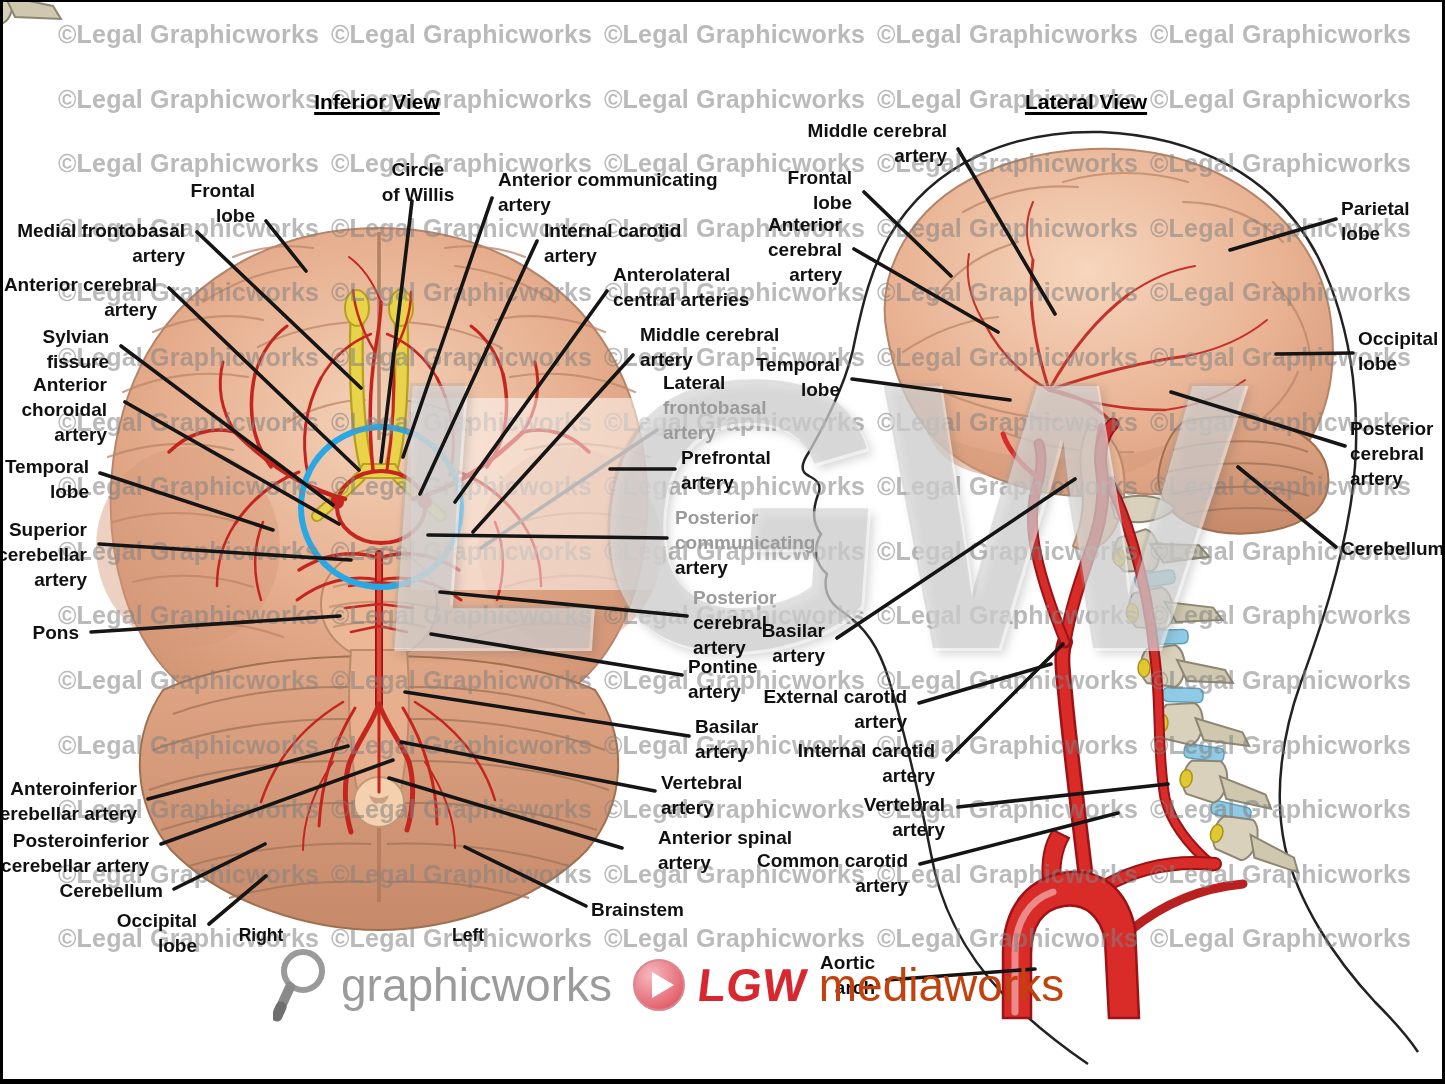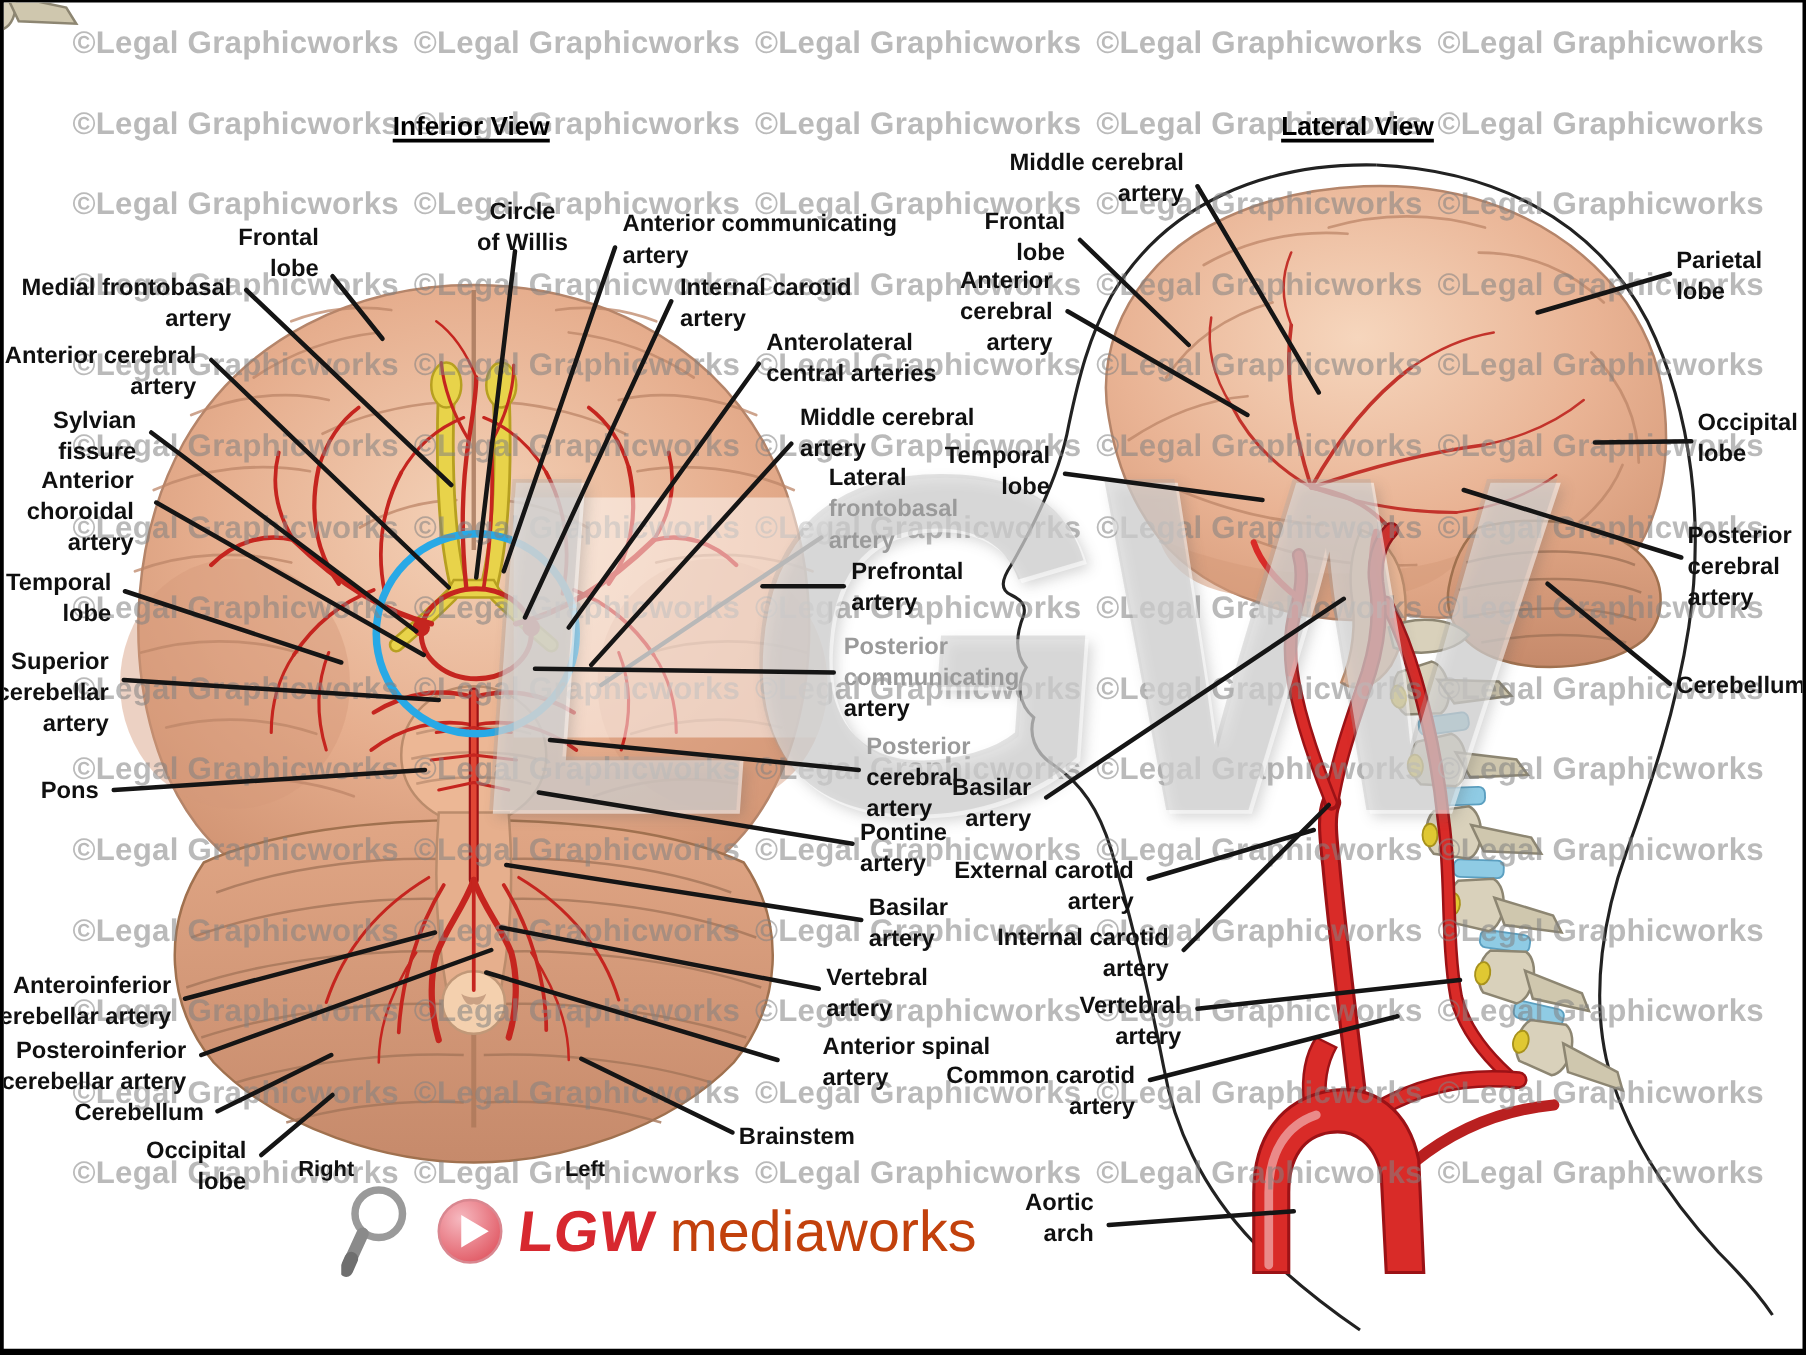--- a/index.html
+++ b/index.html
@@ -551,20 +551,21 @@
 
   <div class="viewhead" style="left:374px;top:88px;text-align:right;">Inferior View</div>
   <div class="viewhead" style="left:1083px;top:88px;">Lateral View</div>
 
   <div class="footer-brand">
     <svg width="56" height="76" viewBox="0 0 56 76">
       <circle cx="30" cy="24" r="19" fill="#fff" stroke="#9a9a9a" stroke-width="6"></circle>
       <line x1="17" y1="40" x2="6" y2="64" stroke="#8a8a8a" stroke-width="10" stroke-linecap="round"></line>
       <line x1="8" y1="60" x2="4" y2="69" stroke="#6f6f6f" stroke-width="11" stroke-linecap="round"></line>
     </svg>
+    <span class="t gw">graphicworks</span>
     <svg width="54" height="54" viewBox="0 0 54 54" style="margin-left:8px">
       <circle cx="27" cy="27" r="25" fill="url(#gPlay)" stroke="#d98790" stroke-width="2"></circle>
       <path d="M20,14 L42,27 L20,40 Z" fill="#fff"></path>
     </svg>
     <span class="t lgw">LGW</span>
     <span class="t mw">mediaworks</span>
   </div>
 
 </div>
 

